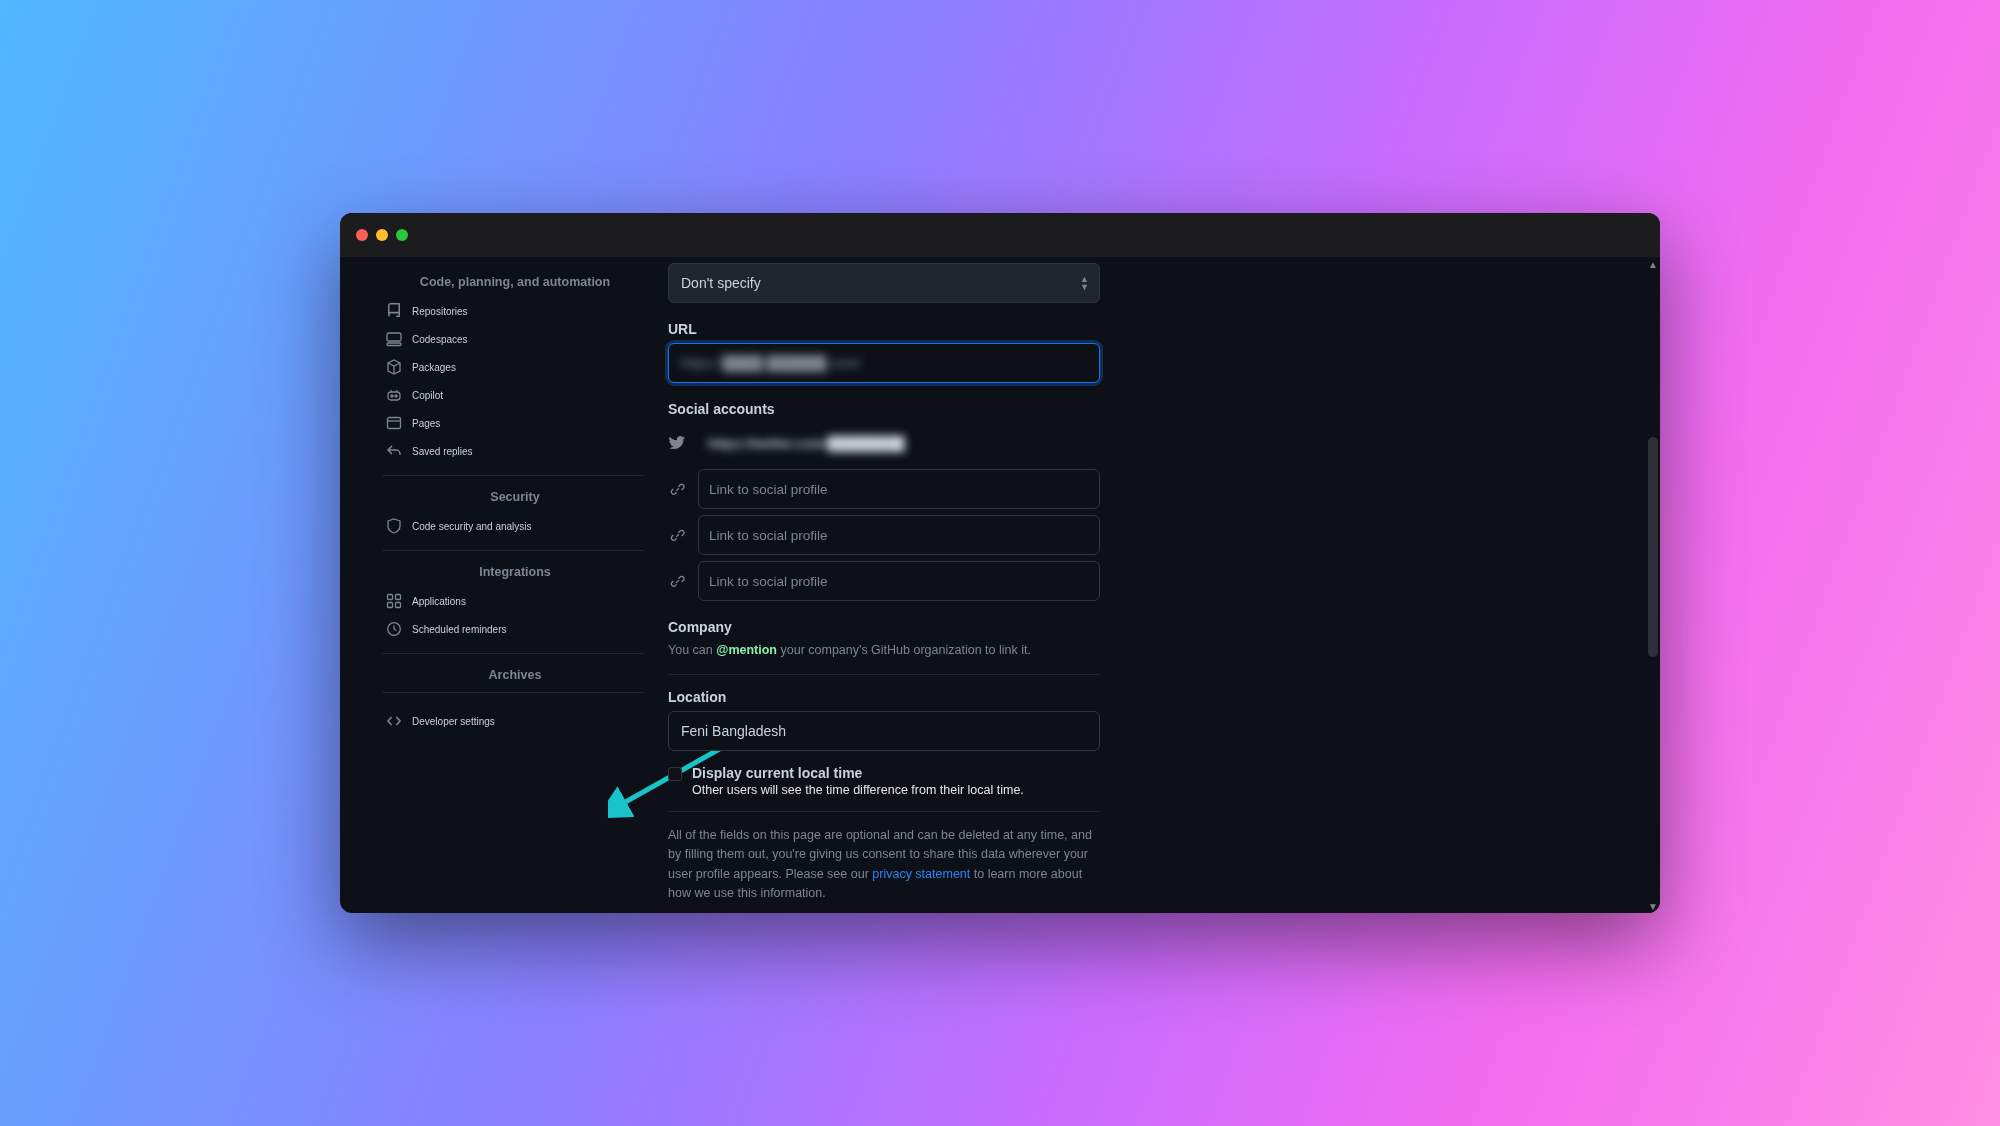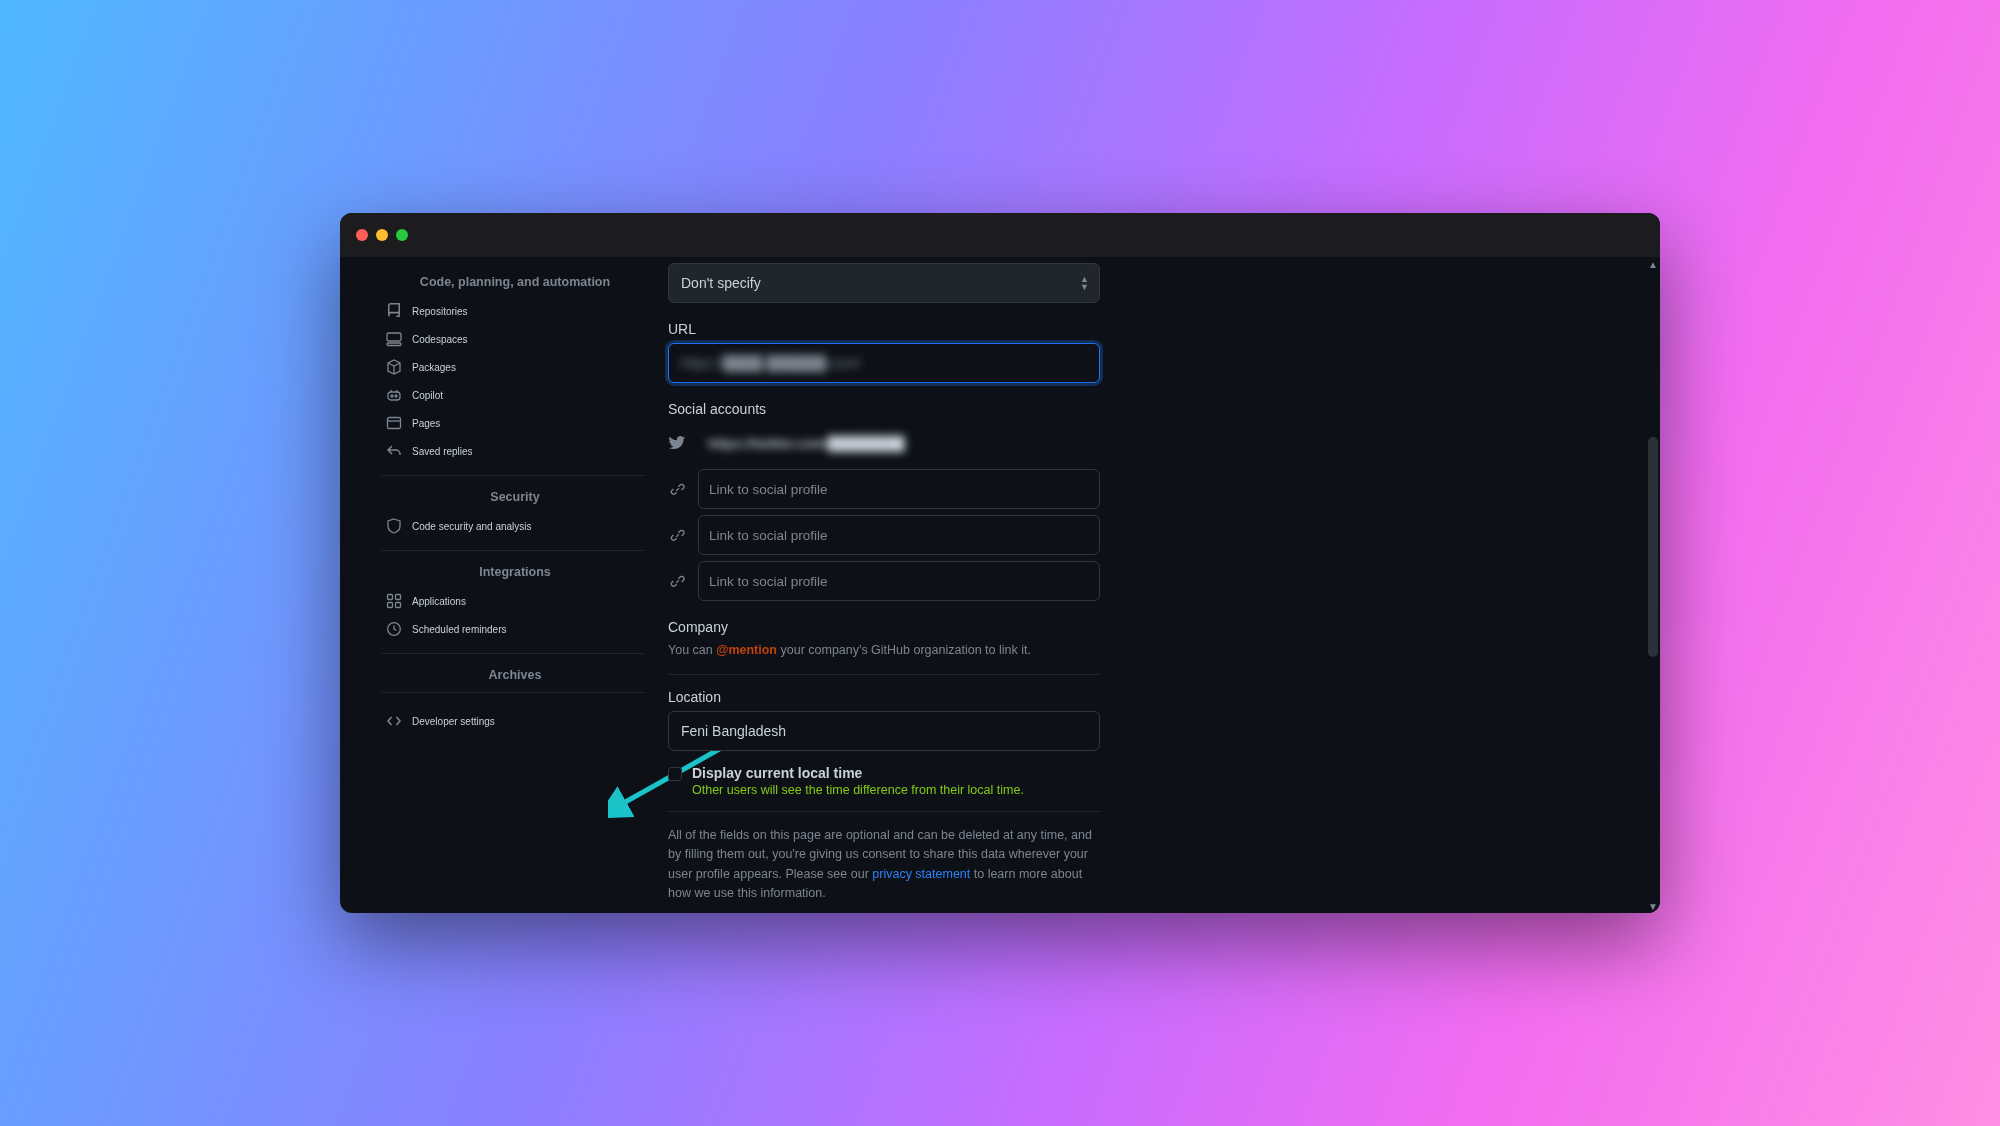--- a/index.html
+++ b/index.html
@@ -97,21 +97,21 @@
     margin: 10px 0 14px 0;
     width: 262px;
   }
 
   .main {
     flex: 1;
     padding: 0 60px 20px 20px;
     position: relative;
   }
   .form-col { width: 432px; }
-  .label { font-weight: 400; color:#c9d1d9; font-size:14px; margin: 18px 0 6px; }
+  .label { font-weight: 700; color:#c9d1d9; font-size:14px; margin: 18px 0 6px; }
 
   .select, .input {
     width: 100%;
     background: #0d1117;
     border: 1px solid #30363d;
     border-radius: 6px;
     color:#c9d1d9;
     font-size: 14px;
     height: 40px;
     padding: 0 12px;
@@ -153,30 +153,30 @@
   }
   .social-row.first .social-input { border:none; background:transparent; }
   .social-row.first .blurred-text { filter:blur(4.5px); color:#c9d1d9; font-weight:600; }
 
   .helper {
     color:#7d8590;
     font-size:12.5px;
     margin-top:6px;
     line-height:1.5;
   }
-  .helper strong { color:#c2410c; }
+  .helper strong { color:#86efac; }
   .cb-row {
     display:flex; align-items:flex-start; gap:10px; margin-top:14px;
   }
   .cb {
     width:14px; height:14px; border:1px solid #30363d; border-radius:3px;
     background:#0d1117; margin-top:2px; flex-shrink:0;
   }
   .cb-label { font-weight:700; color:#c9d1d9; font-size:14px; }
-  .cb-sub { color:#84cc16; font-size:12.5px; margin-top:2px; }
+  .cb-sub { color:#e5e5e5; font-size:12.5px; margin-top:2px; }
 
   .hr { border-top:1px solid #21262d; margin:14px 0; width:100%; }
 
   .disclaimer {
     color:#7d8590; font-size:12.5px; line-height:1.55;
     max-width: 480px;
   }
   .disclaimer a { color:#2f81f7; text-decoration:none; }
 
   .btn-primary {

